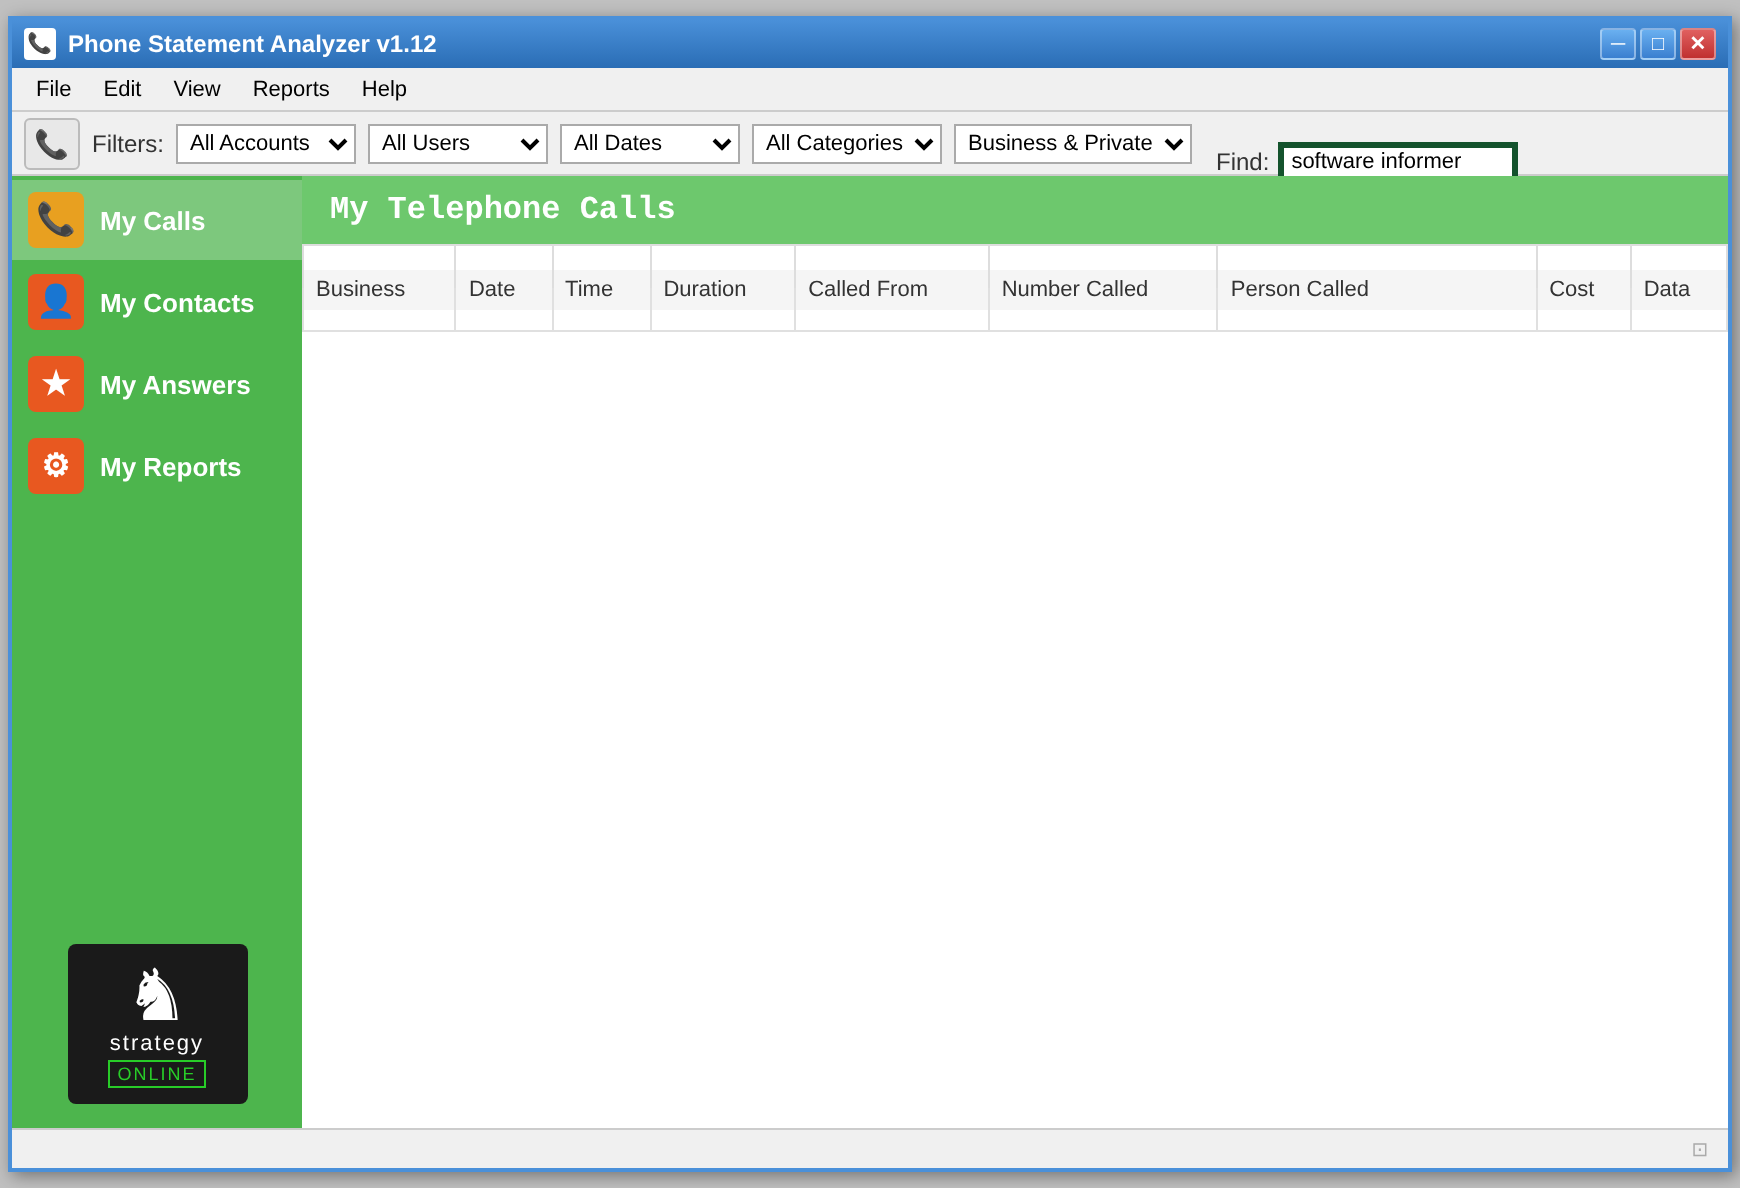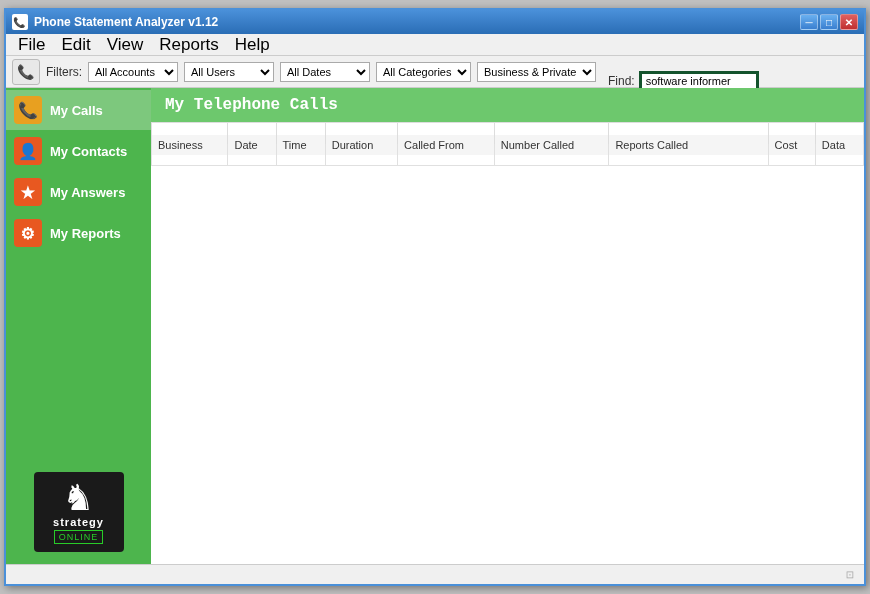--- a/index.html
+++ b/index.html
@@ -82,21 +82,21 @@
       display: flex;
       align-items: center;
       height: 22px;
       padding: 0 4px;
       gap: 0;
     }
 
     .menu-item {
       padding: 2px 8px;
       cursor: pointer;
-      font-size: 17px;
+      font-size: 11px;
       color: #000;
     }
 
     
     .toolbar {
       background: #f0f0f0;
       border-bottom: 1px solid #ccc;
       height: 32px;
       display: flex;
       align-items: center;
@@ -216,21 +216,21 @@
 
     .logo-chess {
       font-size: 36px;
       color: white;
       line-height: 1;
     }
 
     .logo-text {
       font-size: 11px;
       color: white;
-      font-weight: bold;
+      font-weight: normal;
       letter-spacing: 1px;
     }
 
     .logo-sub {
       font-size: 9px;
       color: #28cc28;
       border: 1px solid #28cc28;
       padding: 1px 4px;
       margin-top: 2px;
       letter-spacing: 1px;
@@ -393,21 +393,21 @@
       <div class="table-wrapper">
         <table class="data-table">
           <thead>
             <tr>
               <th>Business</th>
               <th>Date</th>
               <th>Time</th>
               <th>Duration</th>
               <th>Called From</th>
               <th>Number Called</th>
-              <th style="min-width:120px">Reports Called</th>
+              <th style="min-width:120px">Person Called</th>
               <th>Cost</th>
               <th>Data</th>
             </tr>
           </thead>
           <tbody>
             <tr>
               <td></td>
               <td></td>
               <td></td>
               <td></td>

